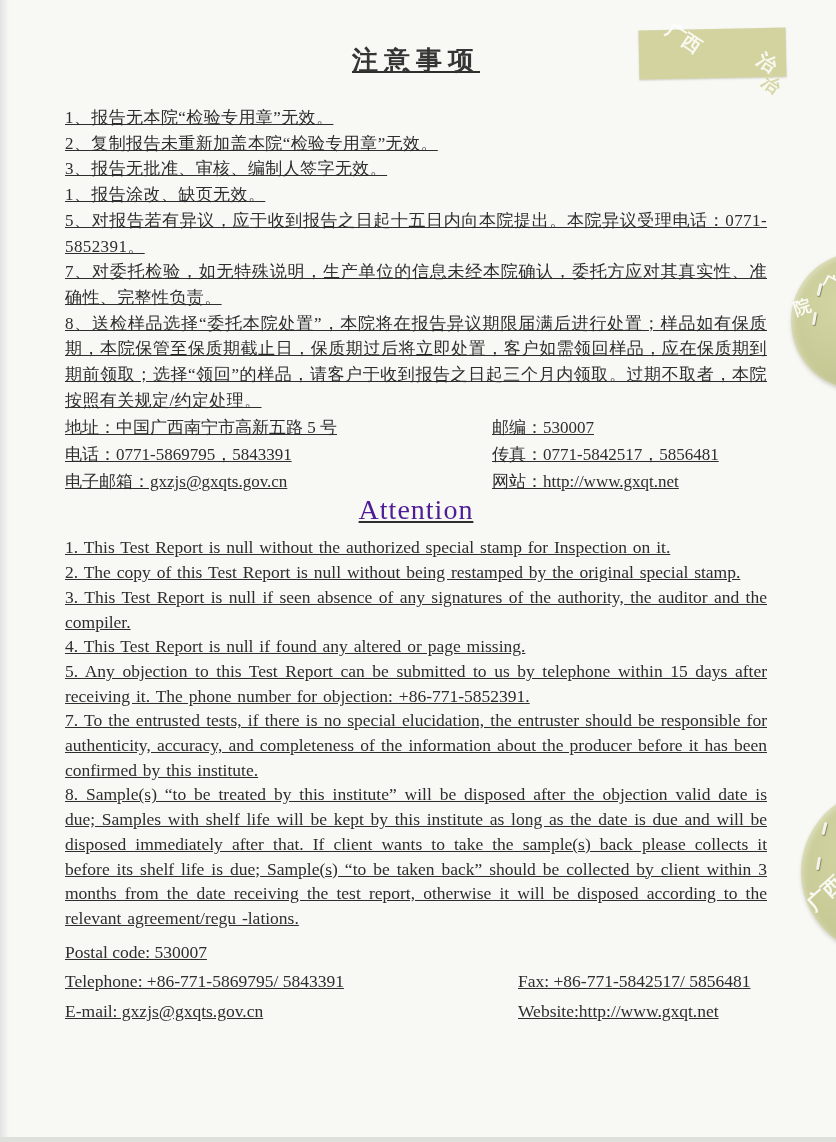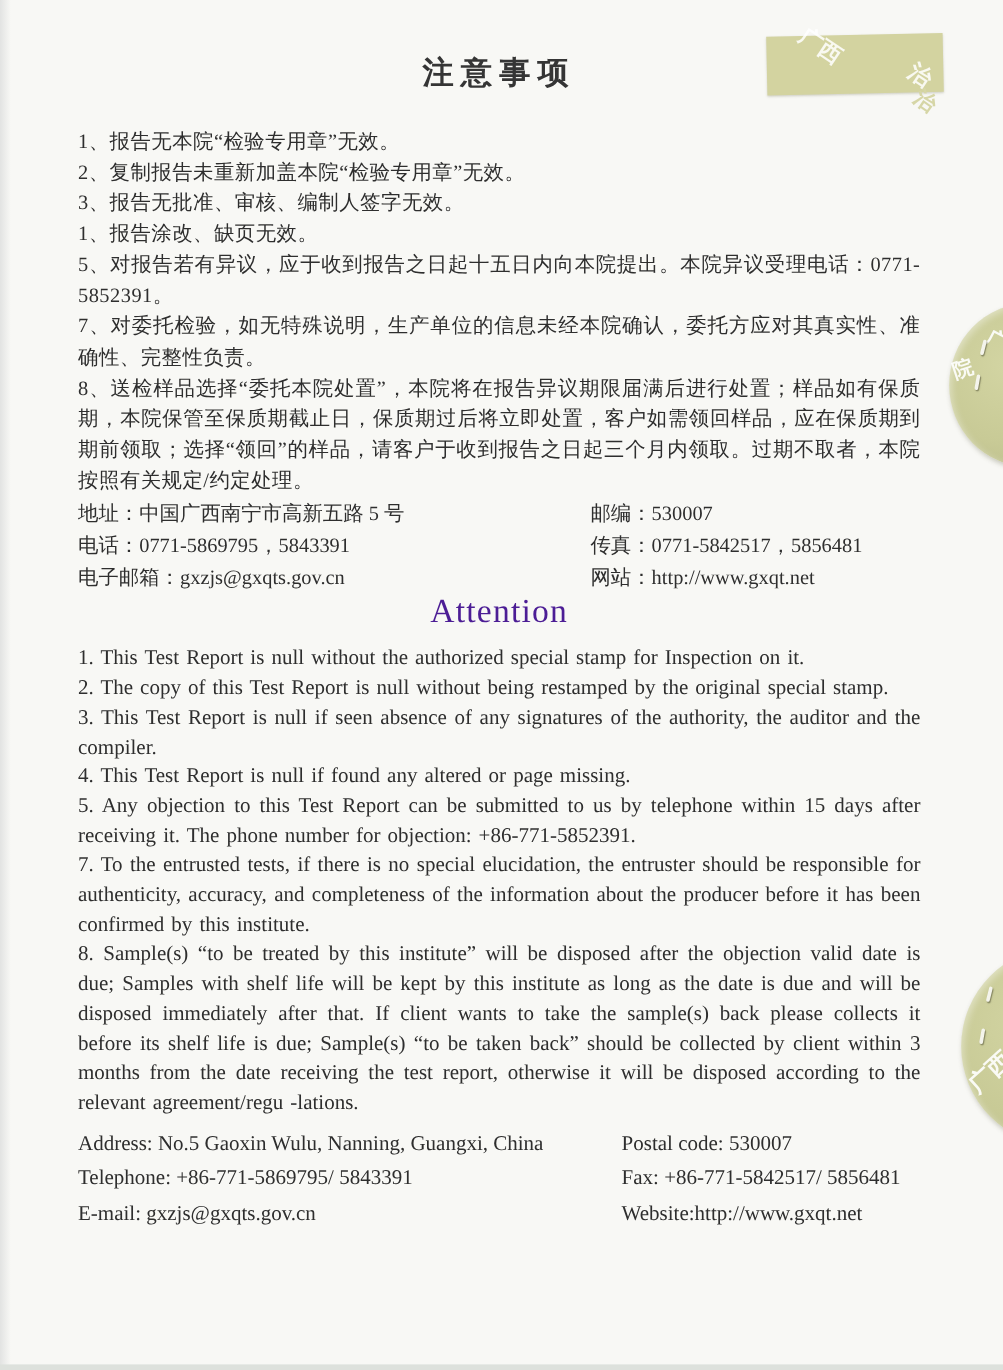--- a/index.html
+++ b/index.html
@@ -9,21 +9,21 @@
     background:#f8f8f5;
     overflow:hidden;
     font-family:"Liberation Serif","DejaVu Serif",serif;
     color:#2e2e2e;
   }
   
   .edge-left{position:absolute;left:0;top:0;width:9px;height:100%;
     background:linear-gradient(90deg,#e2e3e2,rgba(248,248,245,0));}
   .edge-bottom{position:absolute;left:0;bottom:0;width:100%;height:5px;background:#dde1dc;}
 
-  .content{position:absolute;left:65px;top:0;width:702px;}
+  .content{position:absolute;left:65px;top:0;width:702px;text-decoration:underline;}
 
   .title-zh{
     margin:0;padding-top:44px;
     text-align:center;
     font-size:26px;line-height:34px;
     font-weight:700;letter-spacing:6px;
     color:#353535;
   }
   .zh-items{margin-top:27px;}
   .zh-items p{
@@ -143,21 +143,20 @@
       <p>2. The copy of this Test Report is null without being restamped by the original special stamp.</p>
       <p>3. This Test Report is null if seen absence of any signatures of the authority, the auditor and the compiler.</p>
       <p>4. This Test Report is null if found any altered or page missing.</p>
       <p>5. Any objection to this Test Report can be submitted to us by telephone within 15 days after receiving it. The phone number for objection: +86-771-5852391.</p>
       <p>7. To the entrusted tests, if there is no special elucidation, the entruster should be responsible for authenticity, accuracy, and completeness of the information about the producer before it has been confirmed by this institute.</p>
       <p>8. Sample(s) “to be treated by this institute” will be disposed after the objection valid date is due; Samples with shelf life will be kept by this institute as long as the date is due and will be disposed immediately after that. If client wants to take the sample(s) back please collects it before its shelf life is due; Sample(s) “to be taken back” should be collected by client within 3 months from the date receiving the test report, otherwise it will be disposed according to the relevant agreement/regu -lations.</p>
     </div>
 
     <div class="contact contact-en">
       <div class="row">
-        <span class="l">Address: No.5 Gaoxin Wulu, Nanning, Guangxi, China</span>
         <span class="r">Postal code: 530007</span>
       </div>
       <div class="row">
         <span class="l">Telephone: +86-771-5869795/ 5843391</span>
         <span class="r">Fax: +86-771-5842517/ 5856481</span>
       </div>
       <div class="row">
         <span class="l">E-mail: gxzjs@gxqts.gov.cn</span>
         <span class="r">Website:http://www.gxqt.net</span>
       </div>

